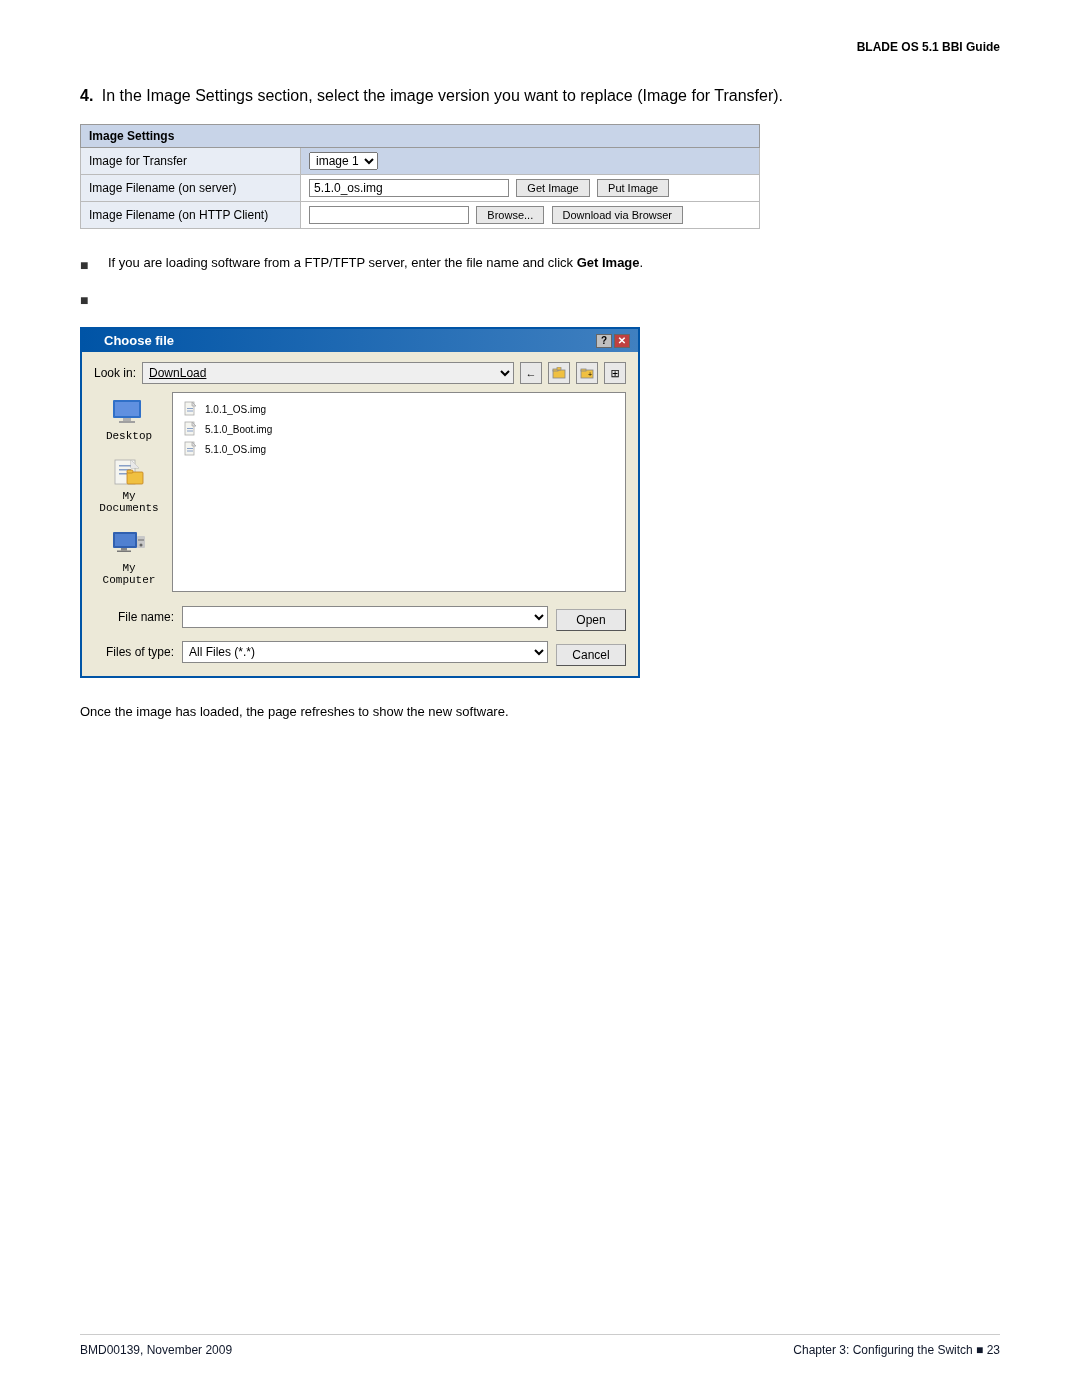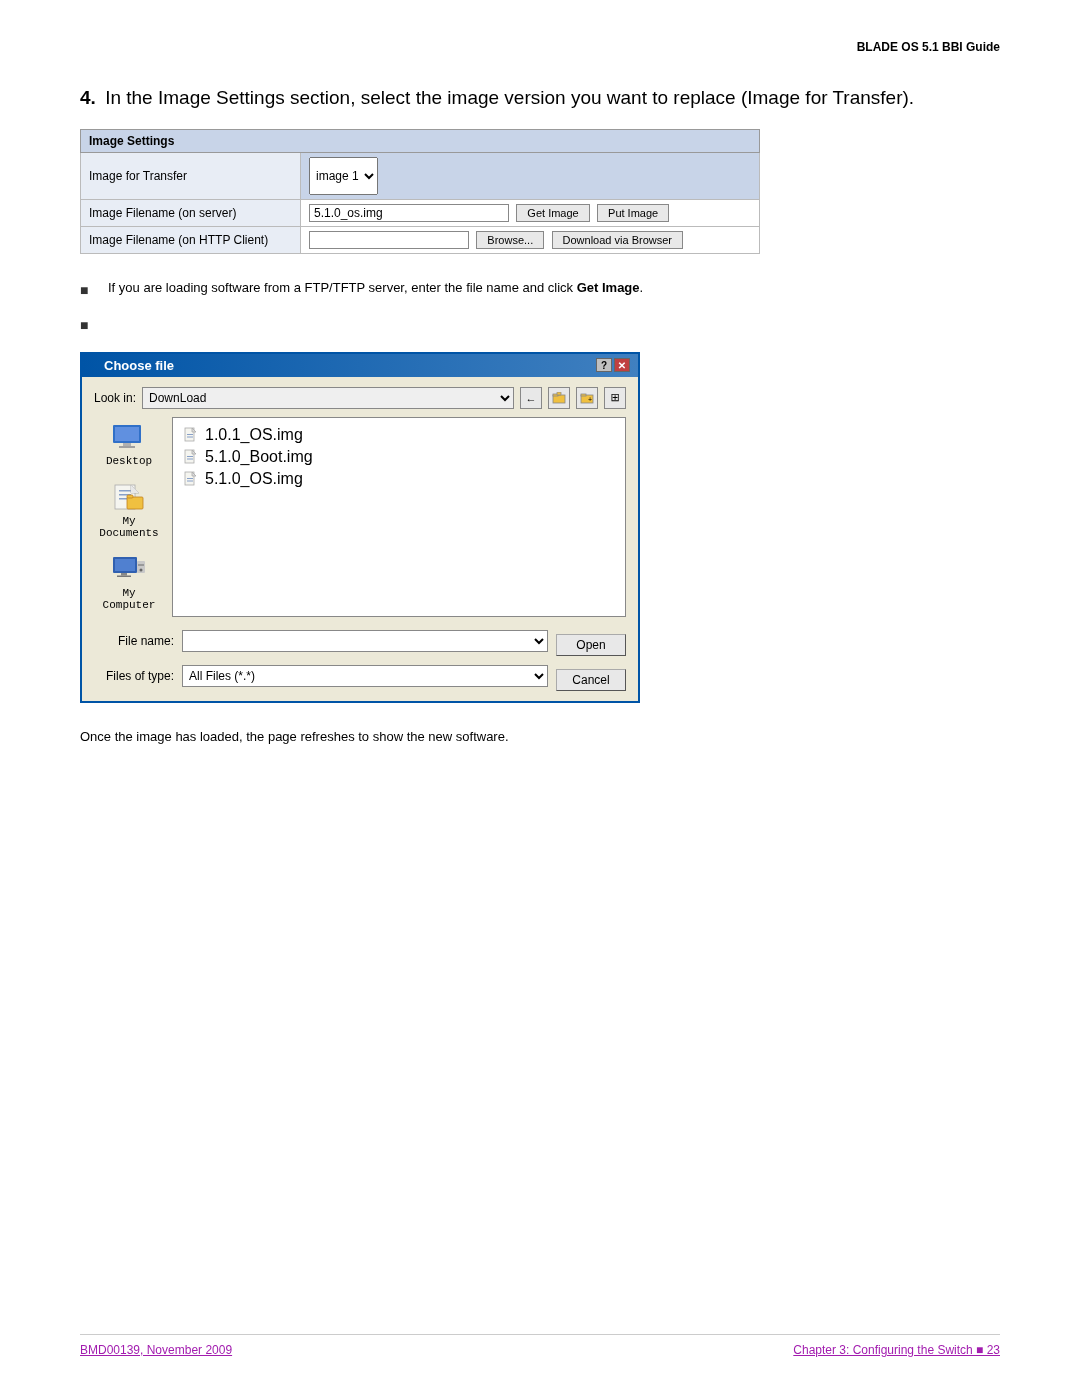--- a/index.html
+++ b/index.html
@@ -22,21 +22,21 @@
 
     .header-right {
       text-align: right;
       font-weight: bold;
       font-size: 12px;
       margin-bottom: 30px;
     }
 
     .step-text {
       margin-bottom: 16px;
-      font-size: 19px;
+      font-size: 16px;
       line-height: 1.5;
       margin-top: 18px;
     }
 
     .step-number {
       font-weight: bold;
       margin-right: 4px;
     }
 
     
@@ -68,21 +68,21 @@
 
     .row-label {
       background: #e8edf5 !important;
       font-size: 12px;
       white-space: nowrap;
       width: 220px;
     }
 
     select.image-select {
       font-size: 12px;
-      padding: 10px 2px;
+      padding: 0 2px;
     }
 
     .btn {
       font-size: 11px;
       padding: 2px 10px;
       border: 1px solid #888;
       background: #e8e8e8;
       cursor: pointer;
       margin-left: 4px;
     }
@@ -191,20 +191,21 @@
     .look-in-label {
       font-size: 12px;
       white-space: nowrap;
     }
 
     .look-in-select {
       flex: 1;
       font-size: 12px;
       padding: 2px;
       border: 1px solid #888;
+      text-decoration: underline;
     }
 
     .toolbar-btn {
       width: 22px;
       height: 22px;
       border: 1px solid #888;
       background: #e8e8e8;
       display: flex;
       align-items: center;
       justify-content: center;
@@ -255,21 +256,21 @@
       border: 1px solid #888;
       min-height: 200px;
       padding: 6px;
     }
 
     .file-item {
       display: flex;
       align-items: center;
       gap: 6px;
       padding: 2px 4px;
-      font-size: 16px;
+      font-size: 10px;
       cursor: pointer;
     }
 
     .file-icon {
       width: 16px;
       height: 16px;
       display: inline-flex;
       align-items: center;
       justify-content: center;
     }
@@ -320,24 +321,23 @@
 
     
     .footer {
       position: absolute;
       bottom: 40px;
       left: 80px;
       right: 80px;
       display: flex;
       justify-content: space-between;
       font-size: 12px;
-      color: #a21caf;
+      color: #0f172a;
       border-top: 1px solid #ccc;
       padding-top: 8px;
-      text-decoration: underline;
     }
 
     .closing-text {
       font-size: 13px;
       margin-top: 8px;
       line-height: 1.5;
     }
 
     
     .desktop-icon-svg {

